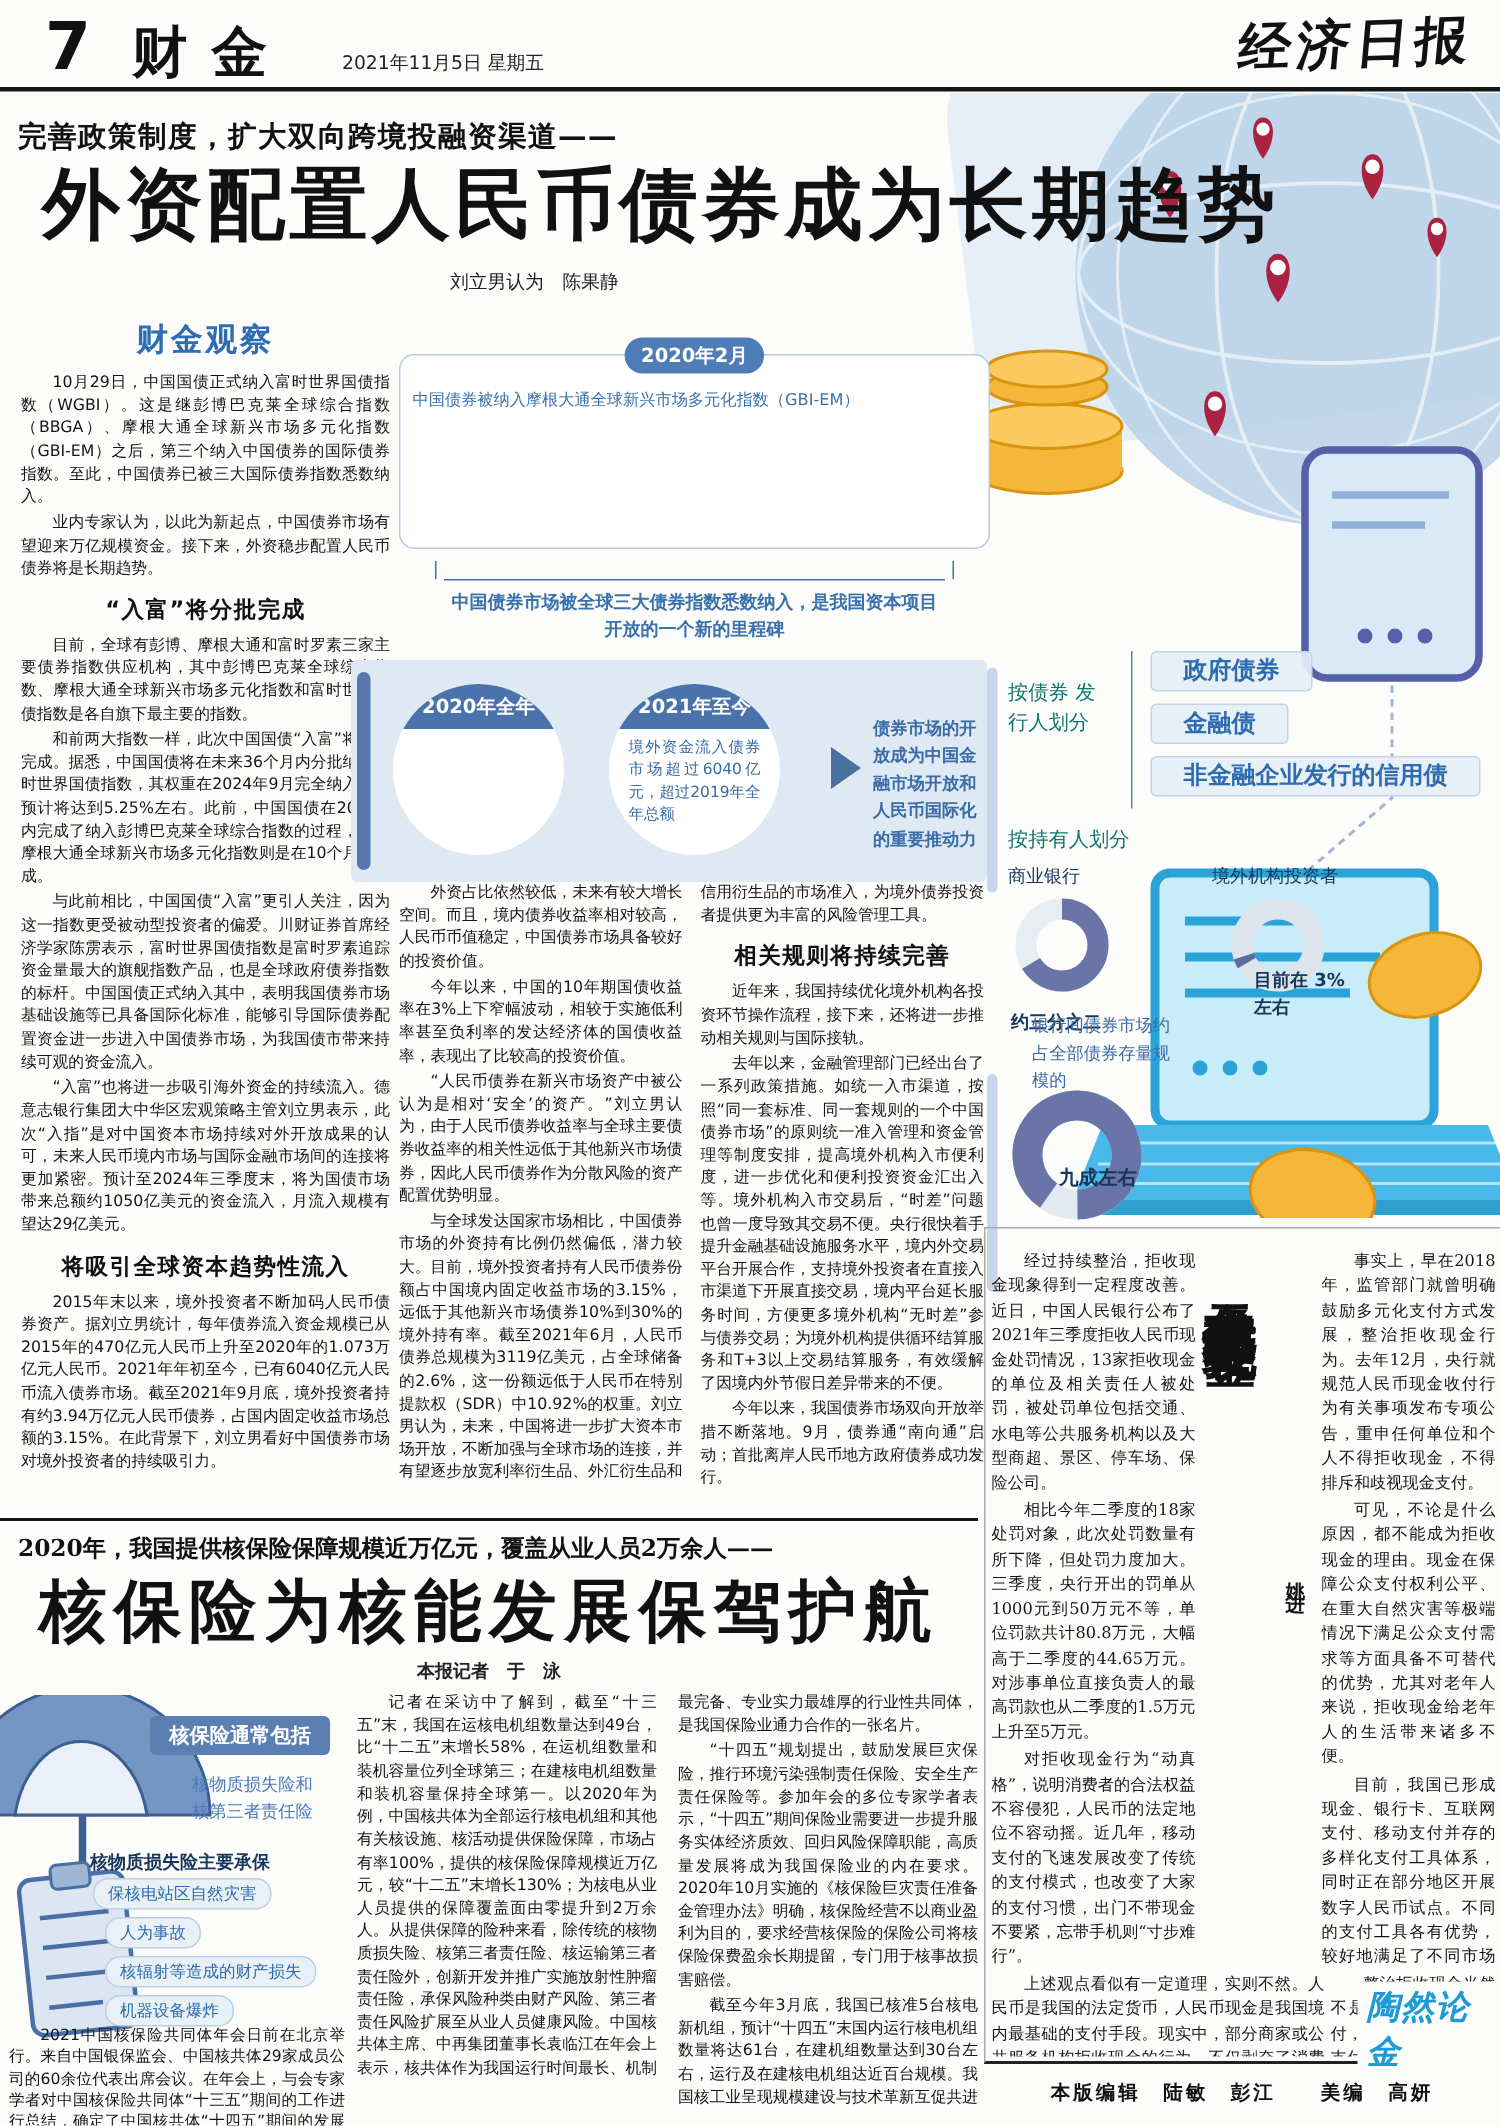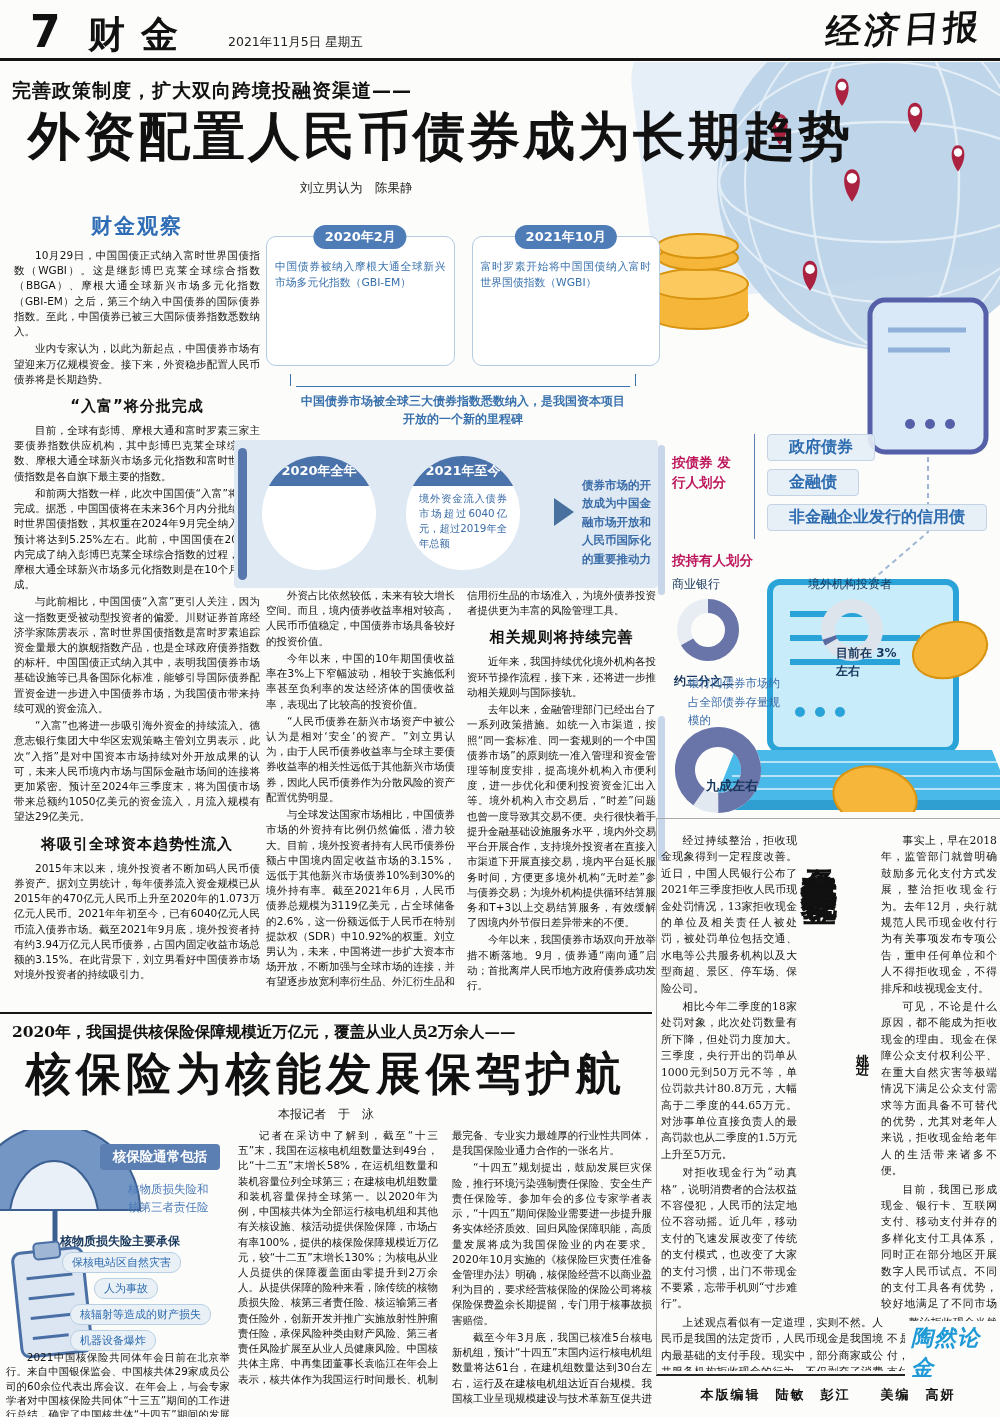--- a/index.html
+++ b/index.html
@@ -48,40 +48,40 @@
   .stat-cap{height:30px;background:#4a72ab;color:#fff;display:flex;align-items:center;justify-content:center;
             font-size:13px;font-weight:bold;}
   .stat-text{padding:5px 13px;font-size:10.3px;line-height:1.45;color:#3a6ca8;text-align:justify;}
   .stat-arrow{position:absolute;left:320px;top:58px;width:0;height:0;border-left:20px solid #49719f;
               border-top:14px solid transparent;border-bottom:14px solid transparent;}
   .stat-concl{position:absolute;left:348px;top:36px;width:70px;font-size:11.5px;font-weight:bold;
               color:#3a6ca8;line-height:1.6;}
 
   
   .breakdown{left:658px;top:428px;width:342px;height:400px;z-index:2;}
-  .bd-label{position:absolute;font-size:13.5px;font-weight:bold;color:#be185d;line-height:1.5;}
+  .bd-label{position:absolute;font-size:13.5px;font-weight:normal;color:#0f766e;line-height:1.5;}
   .bd-items{position:absolute;left:96px;top:6px;border-left:1.5px solid #5b7fb2;padding-left:12px;}
   .bd-pill{display:inline-block;background:rgba(229,238,246,.92);border:1px solid #c3d3e4;border-radius:4px;
            color:#2e6cb0;font-size:16px;padding:2px 21px;margin:0 0 8px;white-space:nowrap;font-weight:bold;}
   .bd-name{position:absolute;font-size:12px;color:#16365c;}
   .bd-value{position:absolute;font-size:12px;font-weight:bold;color:#16365c;line-height:1.5;}
   .edge-bar{width:7px;background:#c7d6e8;border-radius:4px;z-index:1;}
   .interbank-note{position:absolute;left:30px;top:246px;width:100px;font-size:11.5px;color:#3a6ca8;line-height:1.62;}
 
   
   .mid-cols{left:266px;top:588px;width:390px;height:422px;z-index:2;overflow:hidden;
             column-count:2;column-gap:12px;column-fill:auto;}
   .rule-main-bottom{left:0;top:1012px;width:652px;border-top:2px solid #161616;}
 
   
   .nuc-kicker{left:12px;top:1022px;font-size:15.5px;font-weight:bold;
               font-family:"DejaVu Serif","Liberation Serif",serif;z-index:2;}
   .nuc-headline{left:0;top:1044px;width:652px;margin:0;text-align:center;font-size:45px;font-weight:bold;
                 letter-spacing:5px;font-family:"DejaVu Serif","Liberation Serif",serif;z-index:2;}
-  .nuc-byline{left:0;top:1106px;width:652px;text-align:center;font-size:12px;color:#222;z-index:2;}
+  .nuc-byline{left:0;top:1106px;width:652px;text-align:center;font-size:12px;color:#222;z-index:2;font-weight:bold;}
   .nuc-illus{left:0px;top:1130px;z-index:1;}
   .nuc-g-title{left:100px;top:1144px;width:116px;background:#5b7fb2;color:#fff;font-size:13.5px;font-weight:bold;
                text-align:center;border-radius:4px;padding:4px 2px;z-index:2;}
   .nuc-g-includes{left:128px;top:1180px;width:86px;font-size:11.5px;color:#4a7ab8;line-height:1.6;z-index:2;}
   .nuc-g-sub{left:60px;top:1233px;font-size:12px;font-weight:bold;color:#16365c;z-index:2;}
   .nuc-pill{position:absolute;background:#e9f0f6;border:1px solid #b9cfe4;border-radius:10px;color:#2e6cb0;
             font-size:11px;padding:2px 9px;white-space:nowrap;z-index:2;}
   .nuc-caption{left:6px;top:1350px;width:224px;z-index:2;}
   .nuc-caption p{font-size:10.4px;line-height:1.38;}
   .nuc-cols{left:238px;top:1128px;width:414px;height:287px;overflow:hidden;z-index:2;
@@ -207,24 +207,20 @@
   <p class="body">2015年末以来，境外投资者不断加码人民币债券资产。据刘立男统计，每年债券流入资金规模已从2015年的470亿元人民币上升至2020年的1.073万亿元人民币。2021年年初至今，已有6040亿元人民币流入债券市场。截至2021年9月底，境外投资者持有约3.94万亿元人民币债券，占国内固定收益市场总额的3.15%。在此背景下，刘立男看好中国债券市场对境外投资者的持续吸引力。</p>
 
 </div>
 
 <div class="abs timeline">
   <div class="tl-row">
     <div class="tl-box">
       <div class="tl-head">2020年2月</div>
       <div class="tl-text">中国债券被纳入摩根大通全球新兴市场多元化指数（GBI-EM）</div>
     </div>
-    <div class="tl-box">
-      <div class="tl-head">2021年10月</div>
-      <div class="tl-text">富时罗素开始将中国国债纳入富时世界国债指数（WGBI）</div>
-    </div>
   </div>
   <div class="tl-bracket"></div>
   <div class="tl-caption">中国债券市场被全球三大债券指数悉数纳入，是我国资本项目开放的一个新的里程碑</div>
 </div>
 
 <div class="abs stats-panel">
   <div class="stats-bar"></div>
   <div class="stat-circle" style="left:28px;">
     <div class="stat-cap">2020年全年</div>
   </div>
@@ -298,21 +294,21 @@
     <line x1="30" y1="166" x2="76" y2="166" stroke="#4a6fa5" stroke-width="3"></line>
     <line x1="30" y1="186" x2="76" y2="186" stroke="#4a6fa5" stroke-width="3"></line>
     <line x1="30" y1="206" x2="66" y2="206" stroke="#4a6fa5" stroke-width="3"></line>
   </g>
 </svg>
 
 <div class="abs nuc-g-title">核保险通常包括</div>
 <div class="abs nuc-g-includes">核物质损失险和核第三者责任险</div>
 <div class="abs nuc-g-sub">核物质损失险主要承保</div>
 <div class="nuc-pill" style="left:62px;top:1252px;">保核电站区自然灾害</div>
-<div class="nuc-pill" style="left:70px;top:1278px;margin-left:24px;">人为事故</div>
+<div class="nuc-pill" style="left:70px;top:1278px;">人为事故</div>
 <div class="nuc-pill" style="left:70px;top:1304px;">核辐射等造成的财产损失</div>
 <div class="nuc-pill" style="left:70px;top:1330px;">机器设备爆炸</div>
 <div class="abs nuc-caption">
   <p class="body">2021中国核保险共同体年会日前在北京举行。来自中国银保监会、中国核共体29家成员公司的60余位代表出席会议。在年会上，与会专家学者对中国核保险共同体“十三五”期间的工作进行总结，确定了中国核共体“十四五”期间的发展方向。</p>
 </div>
 
 <div class="abs nuc-cols">
   <p class="body">记者在采访中了解到，截至“十三五”末，我国在运核电机组数量达到49台，比“十二五”末增长58%，在运机组数量和装机容量位列全球第三；在建核电机组数量和装机容量保持全球第一。以2020年为例，中国核共体为全部运行核电机组和其他有关核设施、核活动提供保险保障，市场占有率100%，提供的核保险保障规模近万亿元，较“十二五”末增长130%；为核电从业人员提供的保障覆盖面由零提升到2万余人。从提供保障的险种来看，除传统的核物质损失险、核第三者责任险、核运输第三者责任险外，创新开发并推广实施放射性肿瘤责任险，承保风险种类由财产风险、第三者责任风险扩展至从业人员健康风险。中国核共体主席、中再集团董事长袁临江在年会上表示，核共体作为我国运行时间最长、机制最完备、专业实力最雄厚的行业性共同体，是我国保险业通力合作的一张名片。</p>
   <p class="body">“十四五”规划提出，鼓励发展巨灾保险，推行环境污染强制责任保险、安全生产责任保险等。参加年会的多位专家学者表示，“十四五”期间保险业需要进一步提升服务实体经济质效、回归风险保障职能，高质量发展将成为我国保险业的内在要求。2020年10月实施的《核保险巨灾责任准备金管理办法》明确，核保险经营不以商业盈利为目的，要求经营核保险的保险公司将核保险保费盈余长期提留，专门用于核事故损害赔偿。</p>
   <p class="body">截至今年3月底，我国已核准5台核电新机组，预计“十四五”末国内运行核电机组数量将达61台，在建机组数量达到30台左右，运行及在建核电机组达近百台规模。我国核工业呈现规模建设与技术革新互促共进的良好局面，利好核保险的长期可持续发展。</p>

